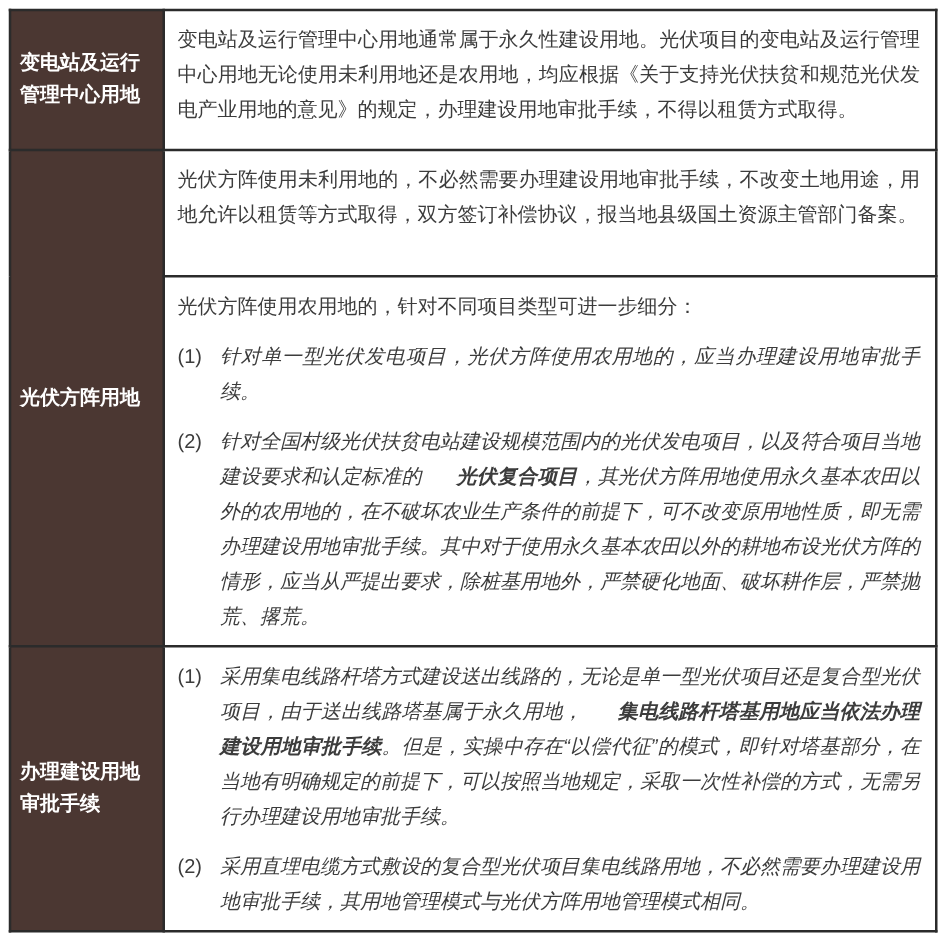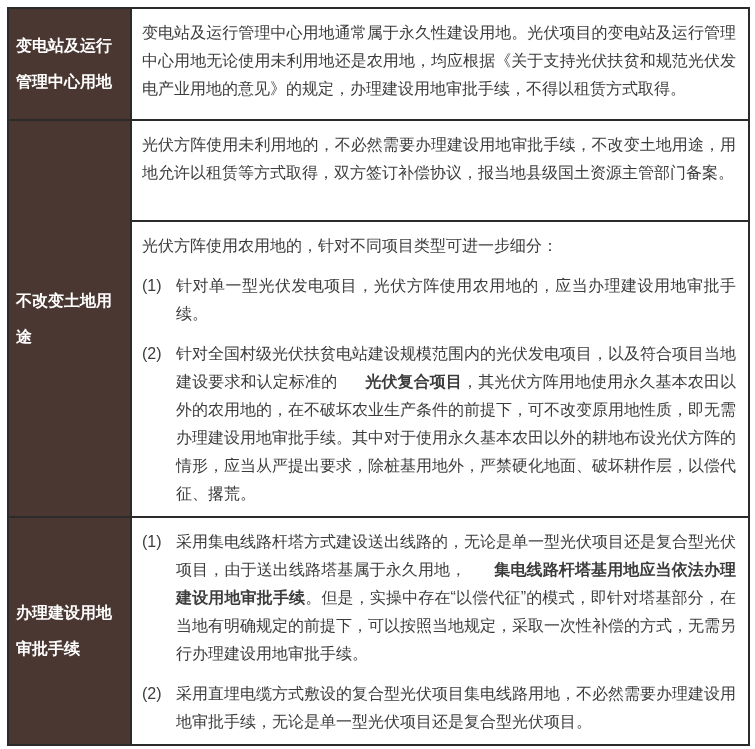--- a/index.html
+++ b/index.html
@@ -30,21 +30,21 @@
   table.land-table col.c-header { width: 123px; }
   table.land-table col.c-body   { width: 618px; }
   table.land-table th, table.land-table td {
     border: 2px solid var(--border);
   }
   th.rowhead {
     background: var(--header_bg);
     color: var(--header_text);
     font-weight: bold;
     font-size: 16px;
-    line-height: 36px;
+    line-height: 26px;
     text-align: left;
     vertical-align: middle;
     padding: 4px 6px 4px 7px;
     word-break: break-all;
   }
   td.body-cell {
     background: var(--cell_bg);
     color: var(--text);
     font-size: 16px;
     line-height: 28px;
@@ -56,21 +56,21 @@
   td.body-cell p { margin: 0; }
   .li {
     display: flex;
     align-items: flex-start;
   }
   .li + .li, .li.gap, p.gap { margin-top: 12px; }
   .li .num {
     flex: 0 0 34px;
     white-space: nowrap;
   }
-  .li .li-text { flex: 1 1 auto; }
+  .li .li-text { flex: 1 1 auto; font-style: italic; }
   strong { font-weight: bold; margin-left: 28px; }
   tr.r1 { height: 112px; }
   tr.r2a { height: 101px; }
   tr.r2b { height: 293px; padding-left: 40px; }
   tr.r3 { height: 228px; }
 </style>
 </head>
 <body>
 
 <div class="page">
@@ -82,48 +82,48 @@
 
     <tbody>
         <tr class="r1">
       <th class="rowhead">变电站及运行管理中心用地</th>
       <td class="body-cell">
         <p>变电站及运行管理中心用地通常属于永久性建设用地。光伏项目的变电站及运行管理中心用地无论使用未利用地还是农用地，均应根据《关于支持光伏扶贫和规范光伏发电产业用地的意见》的规定，办理建设用地审批手续，不得以租赁方式取得。</p>
       </td>
     </tr>
 
     <tr class="r2a">
-      <th class="rowhead" rowspan="2">不改变土地用途</th>
+      <th class="rowhead" rowspan="2">光伏方阵用地</th>
       <td class="body-cell">
         <p>光伏方阵使用未利用地的，不必然需要办理建设用地审批手续，不改变土地用途，用地允许以租赁等方式取得，双方签订补偿协议，报当地县级国土资源主管部门备案。</p>
       </td>
     </tr>
 
     <tr class="r2b">
       <td class="body-cell">
         <p>光伏方阵使用农用地的，针对不同项目类型可进一步细分：</p>
         <div class="li gap">
           <span class="num">(1)</span>
           <div class="li-text">针对单一型光伏发电项目，光伏方阵使用农用地的，应当办理建设用地审批手续。</div>
         </div>
         <div class="li gap">
           <span class="num">(2)</span>
-          <div class="li-text"><span>针对全国村级光伏扶贫电站建设规模范围内的光伏发电项目，以及符合项目当地建设要求和认定标准的</span><strong>光伏复合项目</strong><span>，其光伏方阵用地使用永久基本农田以外的农用地的，在不破坏农业生产条件的前提下，可不改变原用地性质，即无需办理建设用地审批手续。其中对于使用永久基本农田以外的耕地布设光伏方阵的情形，应当从严提出要求，除桩基用地外，严禁硬化地面、破坏耕作层，以偿代征、撂荒。</span></div>
+          <div class="li-text"><span>针对全国村级光伏扶贫电站建设规模范围内的光伏发电项目，以及符合项目当地建设要求和认定标准的</span><strong>光伏复合项目</strong><span>，其光伏方阵用地使用永久基本农田以外的农用地的，在不破坏农业生产条件的前提下，可不改变原用地性质，即无需办理建设用地审批手续。其中对于使用永久基本农田以外的耕地布设光伏方阵的情形，应当从严提出要求，除桩基用地外，严禁硬化地面、破坏耕作层，严禁抛荒、撂荒。</span></div>
         </div>
       </td>
     </tr>
 
     <tr class="r3">
       <th class="rowhead">办理建设用地审批手续</th>
       <td class="body-cell">
         <div class="li">
           <span class="num">(1)</span>
           <div class="li-text"><span>采用集电线路杆塔方式建设送出线路的，无论是单一型光伏项目还是复合型光伏项目，由于送出线路塔基属于永久用地，</span><strong>集电线路杆塔基用地应当依法办理建设用地审批手续</strong><span>。但是，实操中存在“以偿代征”的模式，即针对塔基部分，在当地有明确规定的前提下，可以按照当地规定，采取一次性补偿的方式，无需另行办理建设用地审批手续。</span></div>
         </div>
         <div class="li gap">
           <span class="num">(2)</span>
-          <div class="li-text">采用直埋电缆方式敷设的复合型光伏项目集电线路用地，不必然需要办理建设用地审批手续，无论是单一型光伏项目还是复合型光伏项目。</div>
+          <div class="li-text">采用直埋电缆方式敷设的复合型光伏项目集电线路用地，不必然需要办理建设用地审批手续，其用地管理模式与光伏方阵用地管理模式相同。</div>
         </div>
       </td>
     </tr>
   </tbody>
     </table>
 </div>
 
 </body></html>

